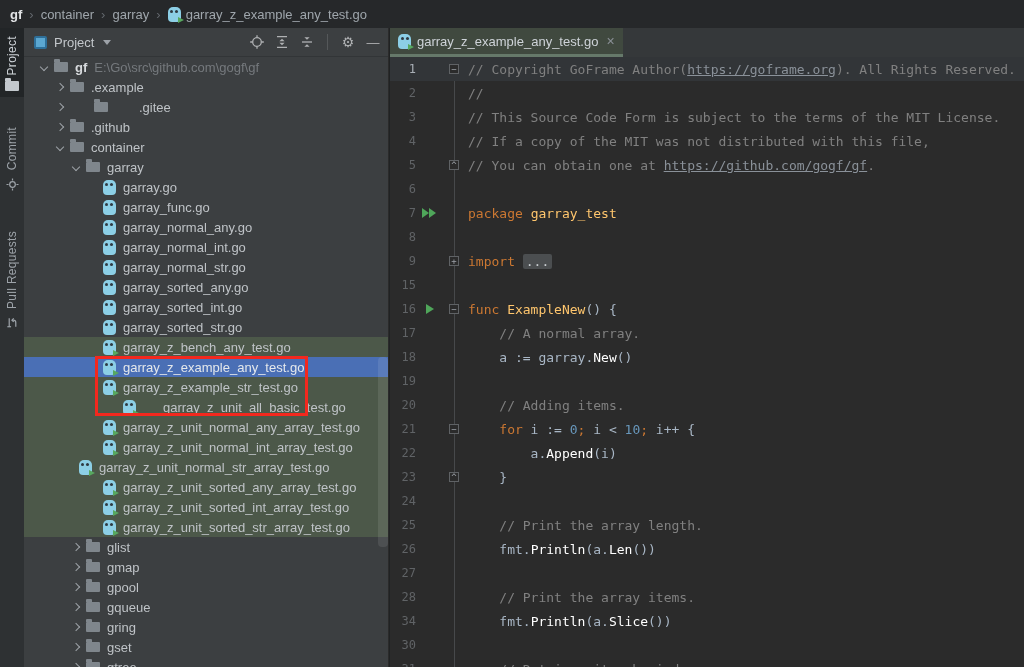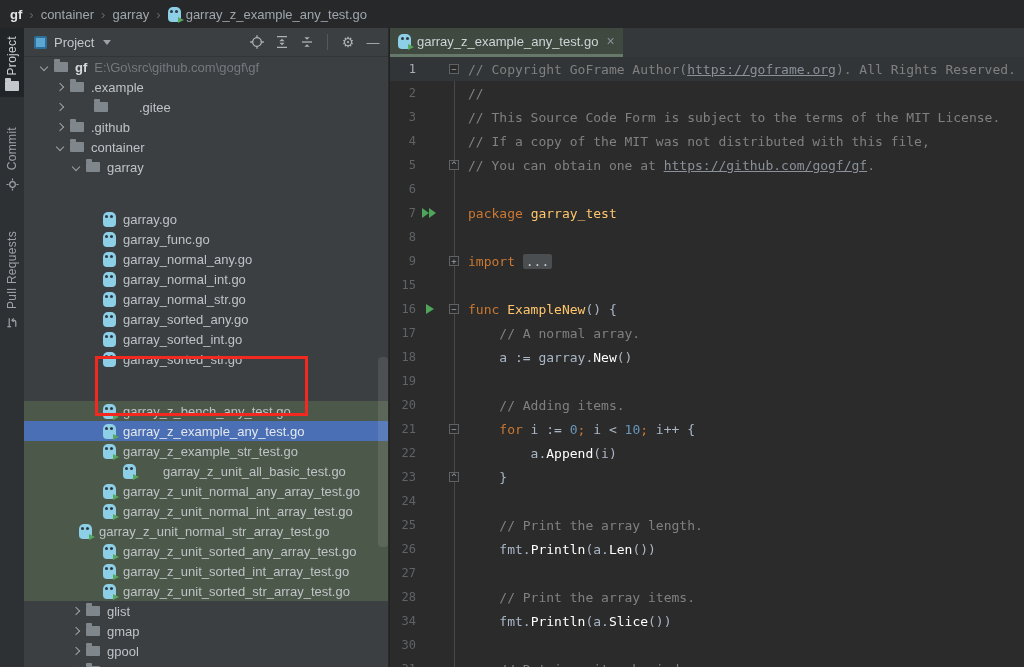--- a/index.html
+++ b/index.html
@@ -211,21 +211,21 @@
       </div>
       <div class="trow" style="padding-left: 44px;">
         <span class="chev-slot">
           <span class="chev down"></span>
         </span>
         <span class="icon-slot">
           <span class="folder"></span>
         </span>
         <span class="lbl">garray</span>
       </div>
-      <div class="trow" style="padding-left: 60px; margin-top: 32px;">
+      <div class="trow" style="padding-left: 60px;">
         <span class="chev-slot"></span>
         <span class="icon-slot">
           <span class="gopher"></span>
         </span>
         <span class="lbl">garray.go</span>
       </div>
       <div class="trow" style="padding-left: 60px;">
         <span class="chev-slot"></span>
         <span class="icon-slot">
           <span class="gopher"></span>
@@ -267,21 +267,21 @@
         </span>
         <span class="lbl">garray_sorted_int.go</span>
       </div>
       <div class="trow" style="padding-left: 60px;">
         <span class="chev-slot"></span>
         <span class="icon-slot">
           <span class="gopher"></span>
         </span>
         <span class="lbl">garray_sorted_str.go</span>
       </div>
-      <div class="trow green" style="padding-left: 60px; margin-top: 32px;">
+      <div class="trow green" style="padding-left: 60px;">
         <span class="chev-slot"></span>
         <span class="icon-slot">
           <span class="gopher test"></span>
         </span>
         <span class="lbl">garray_z_bench_any_test.go</span>
       </div>
       <div class="trow selected" style="padding-left: 60px;">
         <span class="chev-slot"></span>
         <span class="icon-slot">
           <span class="gopher test"></span>

